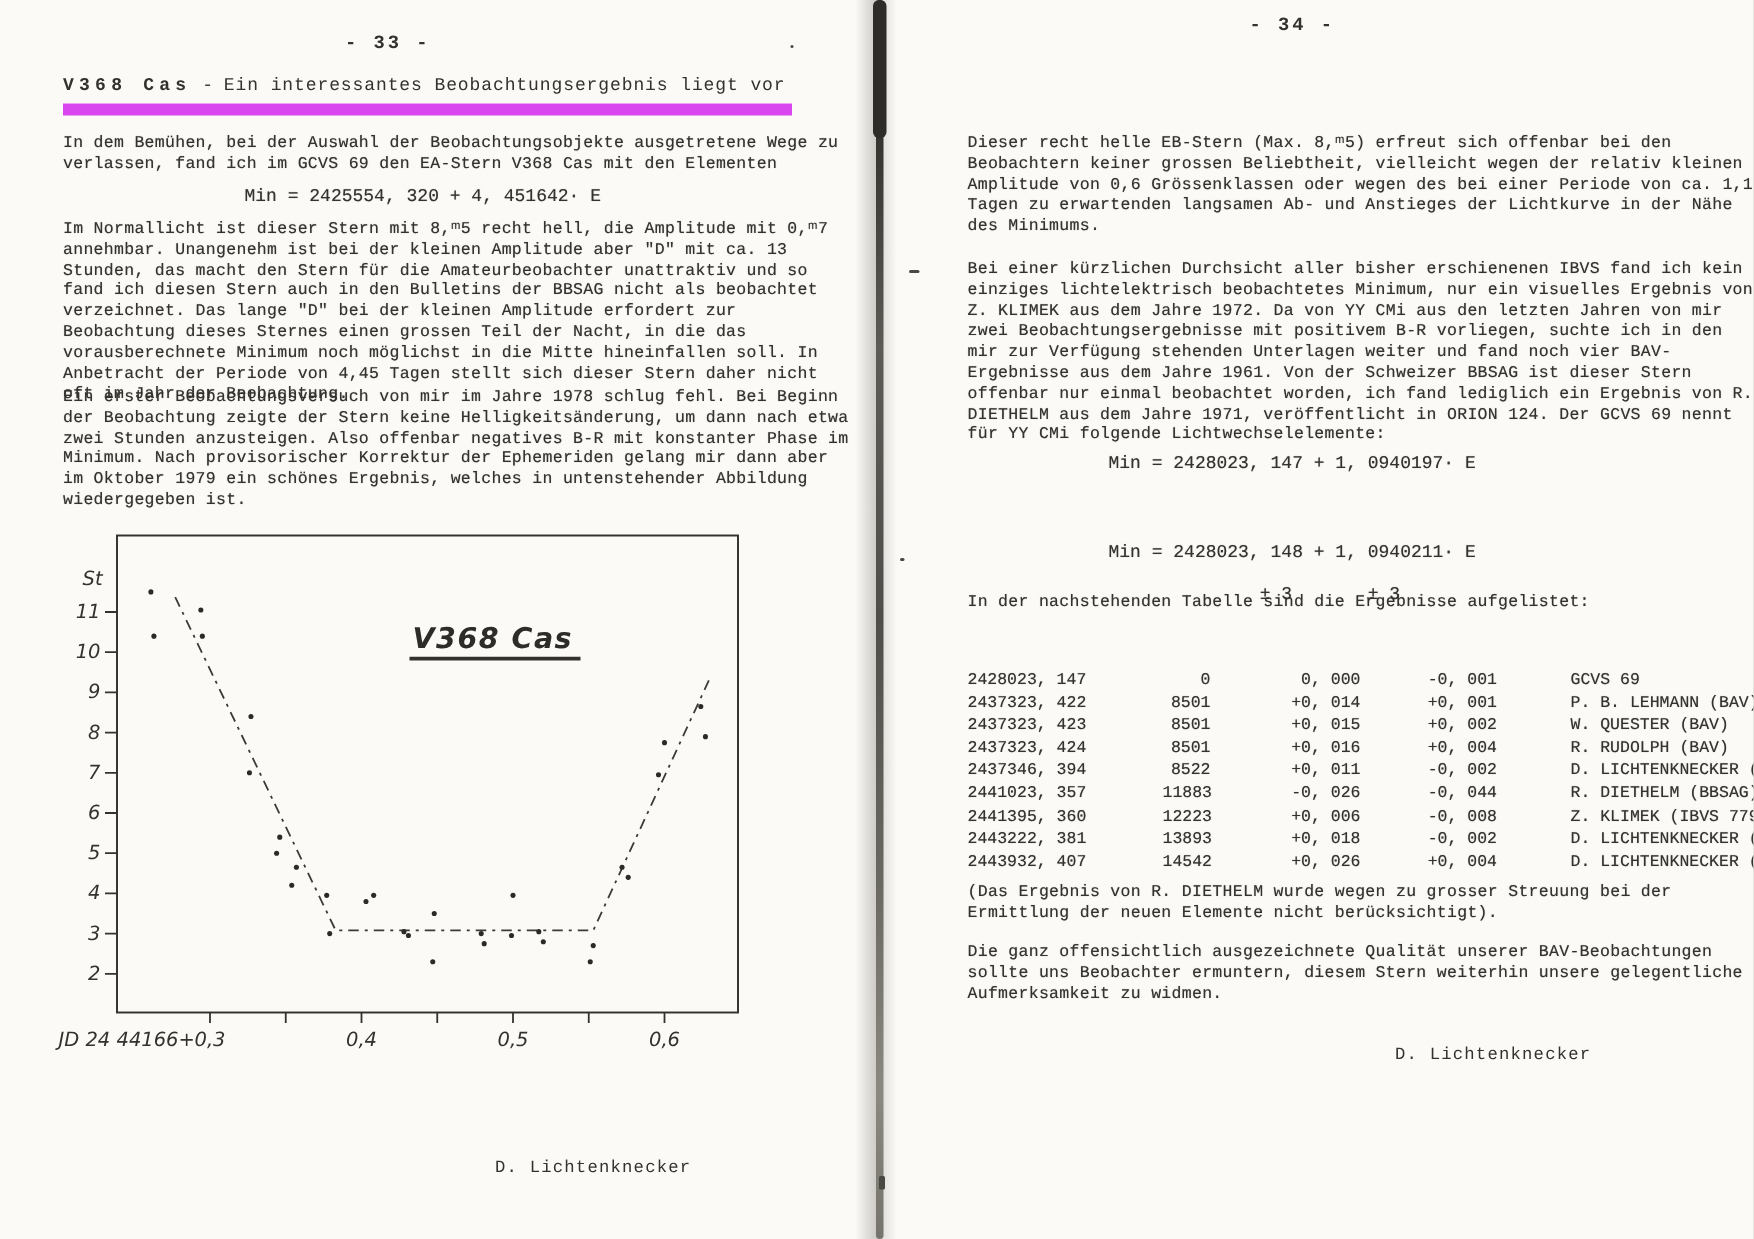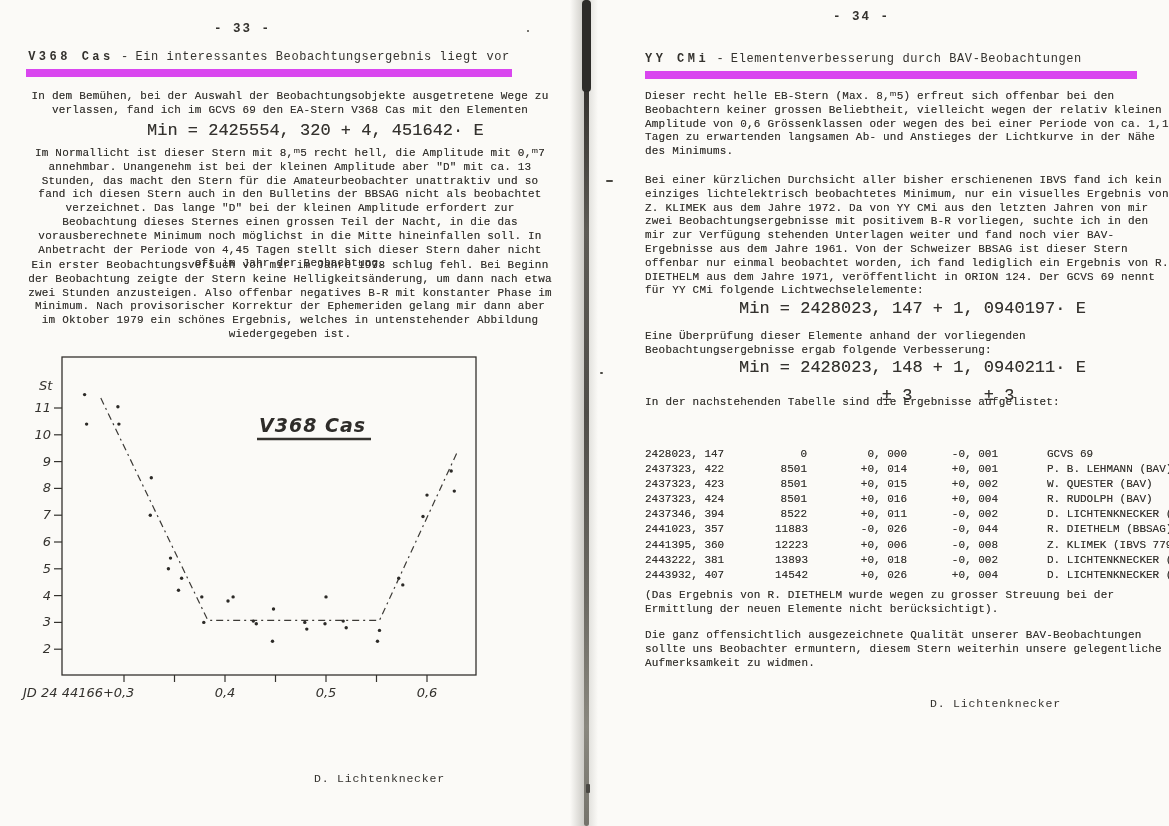--- a/index.html
+++ b/index.html
@@ -2,27 +2,27 @@
 <html><head>
 <meta charset="utf-8">
 <style>
   html,body{margin:0;padding:0;background:#d8d6d0;}
   .scan{position:relative;width:1169px;height:826px;background:#fbfaf7;overflow:hidden;
         font-family:"Liberation Mono", monospace;color:#34322e;}
   .tw{font-size:11px;line-height:13.8px;letter-spacing:.2px;
       text-shadow:0 0 .6px rgba(52,50,46,.55);}
   .abs{position:absolute;}
   .page{position:absolute;top:0;height:826px;}
-  #left-page{left:26px;width:528px;text-align:center;}
+  #left-page{left:42px;width:528px;}
   #right-page{left:645px;width:525px;}
   .pagenum{font-size:12.5px;letter-spacing:2px;font-weight:bold;}
   .doc-title{font-size:12px;border-bottom:8px solid #d946ef;padding-bottom:5px;}
   .doc-title .star{letter-spacing:3.5px;font-weight:bold;}
   .doc-title .rest{letter-spacing:.6px;}
-  .formula{white-space:pre;font-size:17px;line-height:14px;
+  .formula{white-space:pre;font-size:12px;line-height:14px;
            text-shadow:0 0 .6px rgba(52,50,46,.55);font-family:Liberation Mono, monospace;}
   .sig{font-size:11.5px;letter-spacing:.8px;}
   
   .t-head{position:relative;height:20px;}
   .t-head span{position:absolute;top:0;font-size:11px;border-bottom:1.5px solid #47443f;
                padding-bottom:3px;white-space:nowrap;text-shadow:0 0 .6px rgba(52,50,46,.55);}
   .t-rows{position:absolute;top:27px;left:0;width:525px;}
   .t-row{display:grid;grid-template-columns:100px 32px 70px 61px 243px;height:15.1px;gap:30px;}
   .t-row .c{font-size:11px;line-height:15.1px;white-space:nowrap;
             text-shadow:0 0 .6px rgba(52,50,46,.55);}
@@ -134,33 +134,27 @@
         <circle cx="435.3" cy="141.1" r="1.7" fill="#2c2a27"></circle>
       </svg>
 
 
     <div class="abs sig" style="left:288px;top:772px;">D. Lichtenknecker</div>
   </div>
 
   <div class="page" id="right-page">
     <div class="abs pagenum" style="left:188px;top:10px;font-family:Liberation Mono, monospace;">- 34 -</div>
 
-    <div class="abs doc-title" style="left:0;top:52px;width:492px;">
-      <span class="star">YY CMi</span>
-      <span>-</span>
-      <span class="rest">Elementenverbesserung durch BAV-Beobachtungen</span>
-    </div>
 
     <div class="abs tw" style="left:0;top:90px;width:525px;">Dieser recht helle EB-Stern (Max. 8,ᵐ5) erfreut sich offenbar bei den Beobachtern keiner grossen Beliebtheit, vielleicht wegen der relativ kleinen Amplitude von 0,6 Grössenklassen oder wegen des bei einer Periode von ca. 1,1 Tagen zu erwartenden langsamen Ab- und Anstieges der Lichtkurve in der Nähe des Minimums.</div>
 
     <div class="abs tw" style="left:0;top:174px;width:525px;">Bei einer kürzlichen Durchsicht aller bisher erschienenen IBVS fand ich kein einziges lichtelektrisch beobachtetes Minimum, nur ein visuelles Ergebnis von Z. KLIMEK aus dem Jahre 1972. Da von YY CMi aus den letzten Jahren von mir zwei Beobachtungsergebnisse mit positivem B-R vorliegen, suchte ich in den mir zur Verfügung stehenden Unterlagen weiter und fand noch vier BAV-Ergebnisse aus dem Jahre 1961. Von der Schweizer BBSAG ist dieser Stern offenbar nur einmal beobachtet worden, ich fand lediglich ein Ergebnis von R. DIETHELM aus dem Jahre 1971, veröffentlicht in ORION 124. Der GCVS 69 nennt für YY CMi folgende Lichtwechselelemente:</div>
 
     <div class="abs formula" style="left:94px;top:302px;">Min = 2428023, 147 + 1, 0940197· E</div>
 
-    <div class="abs tw" style="left:0;top:330px;width:525px;">Eine Überprüfung dieser Elemente anhand der vorliegenden Beobachtungsergebnisse ergab folgende Verbesserung:</div>
 
     <div class="abs formula" style="left:94px;top:361px;"><span>Min = 2428023, 148 + 1, 0940211· E</span><br>
 <span>              ± 3       ± 3</span></div>
 
     <div class="abs tw" style="left:0;top:396px;width:525px;">In der nachstehenden Tabelle sind die Ergebnisse aufgelistet:</div>
 
     <div class="abs" style="left:0;top:420px;width:525px;height:170px;">
       <div class="t-rows" id="table-rows">
           <div class="t-row">
             <div class="c c1">2428023, 147</div>

